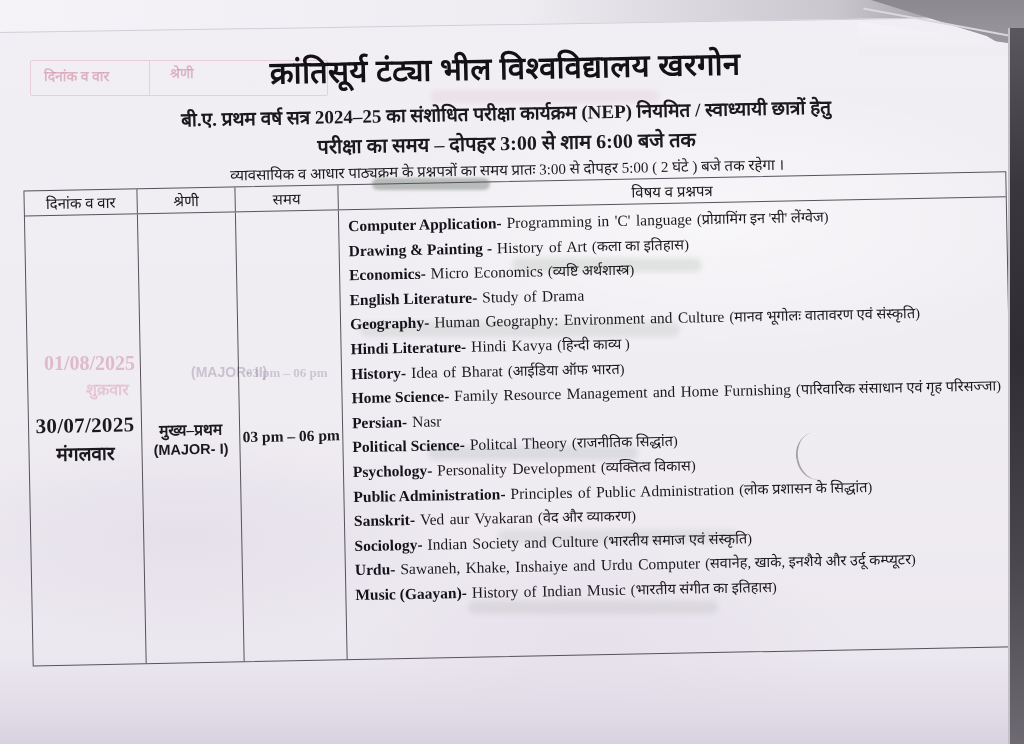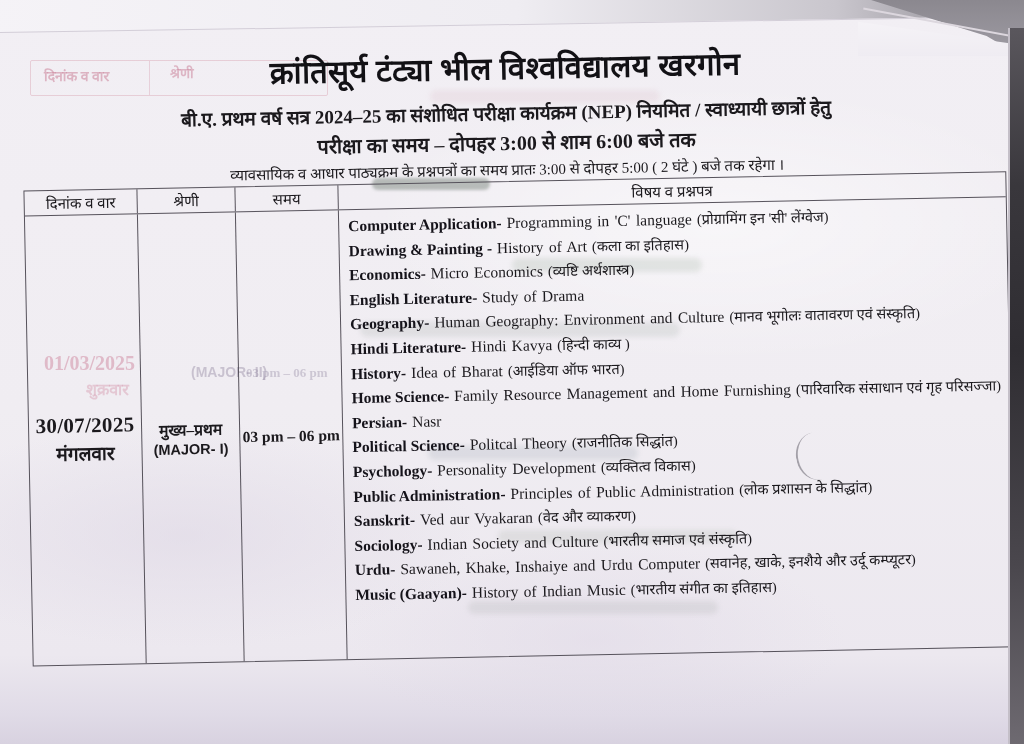--- a/index.html
+++ b/index.html
@@ -132,21 +132,21 @@
 <div class="stage">
 
   <div class="paper"></div>
   <div class="paper-mottle"></div>
 
   <div class="ghost ghost-box">
       <span class="vdiv"></span>
     </div>
   <div class="ghost ghost-th1">दिनांक व वार</div>
   <div class="ghost ghost-th2">श्रेणी</div>
-  <div class="ghost ghost-date">01/03/2025</div>
+  <div class="ghost ghost-date">01/08/2025</div>
   <div class="ghost ghost-day">शुक्रवार</div>
   <div class="ghost ghost-cat">(MAJOR- II)</div>
   <div class="ghost ghost-time">03 pm – 06 pm</div>
   <div class="smudge sm1"></div>
   <div class="smudge sm2"></div>
   <div class="smudge sm3"></div>
   <div class="smudge sm4"></div>
   <div class="smudge sm5"></div>
   <div class="smudge sm6"></div>
   <div class="smudge sm7"></div>

